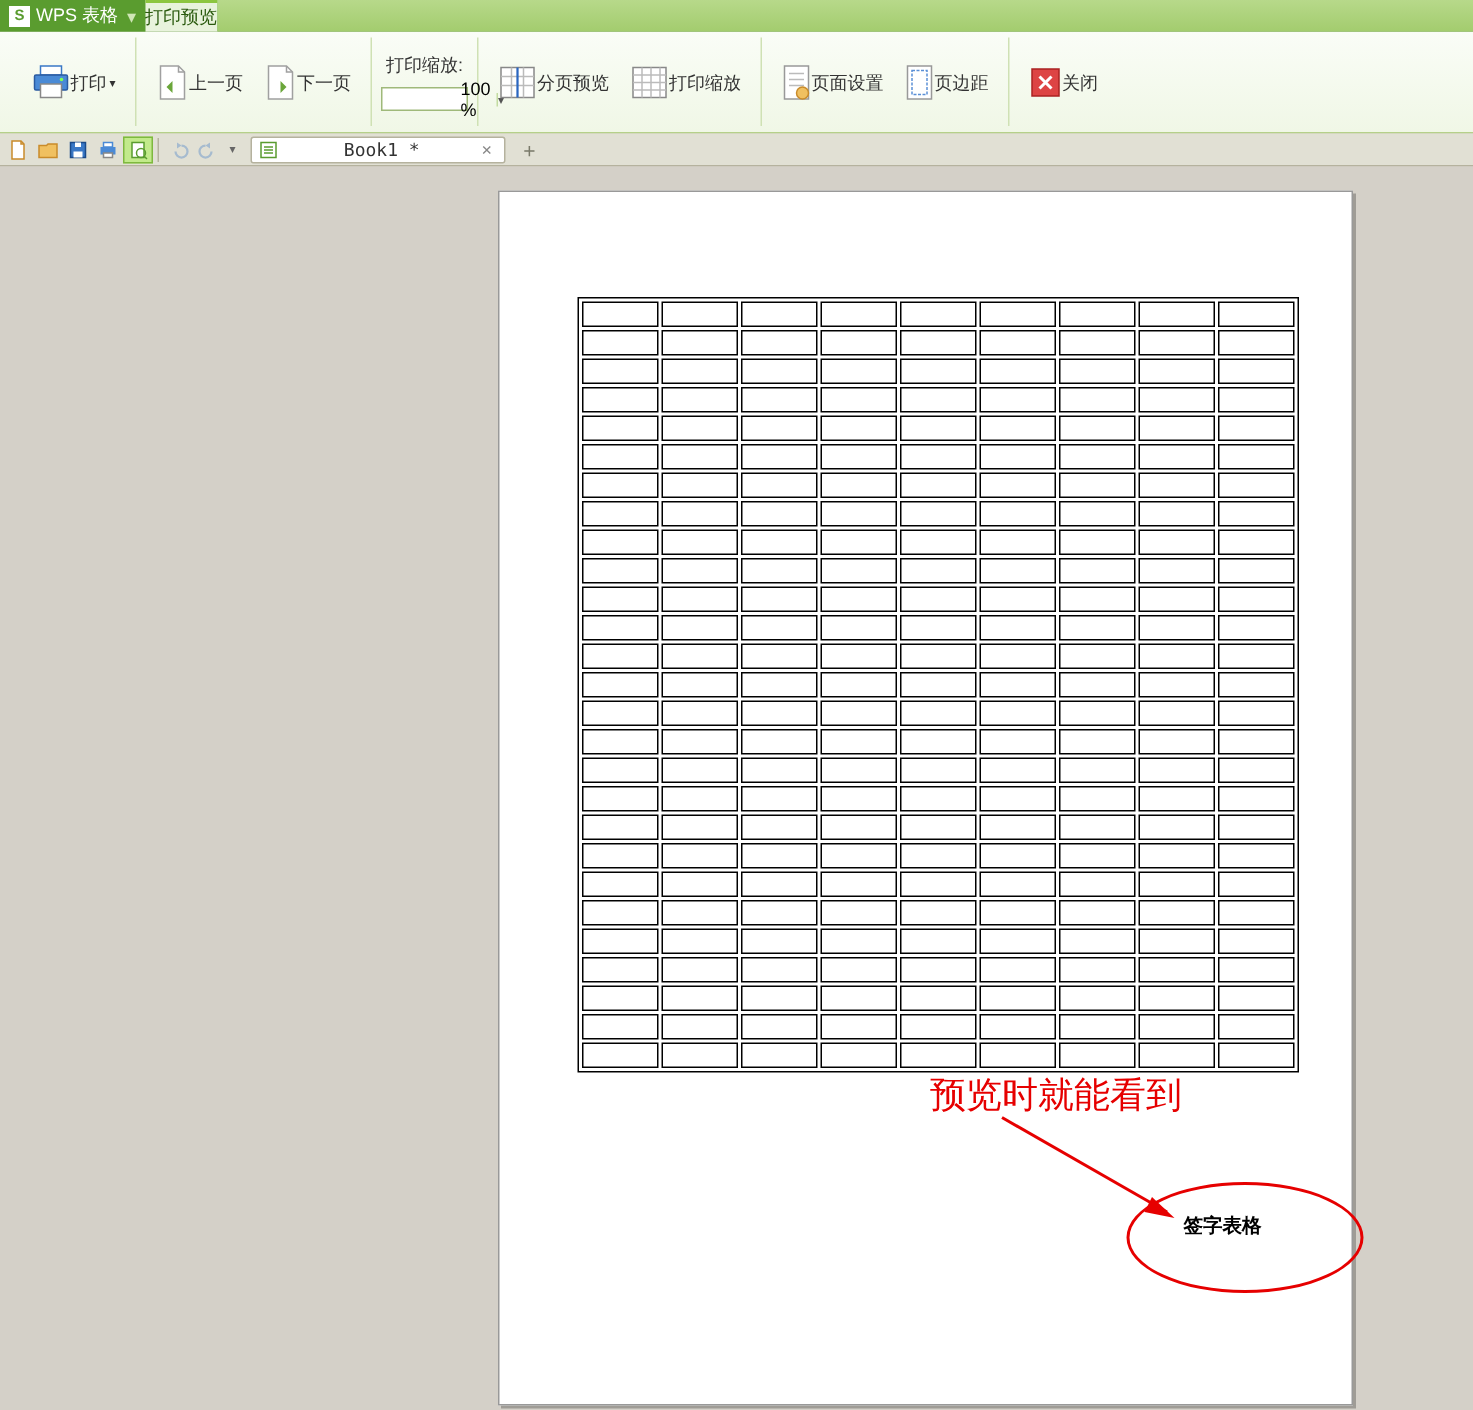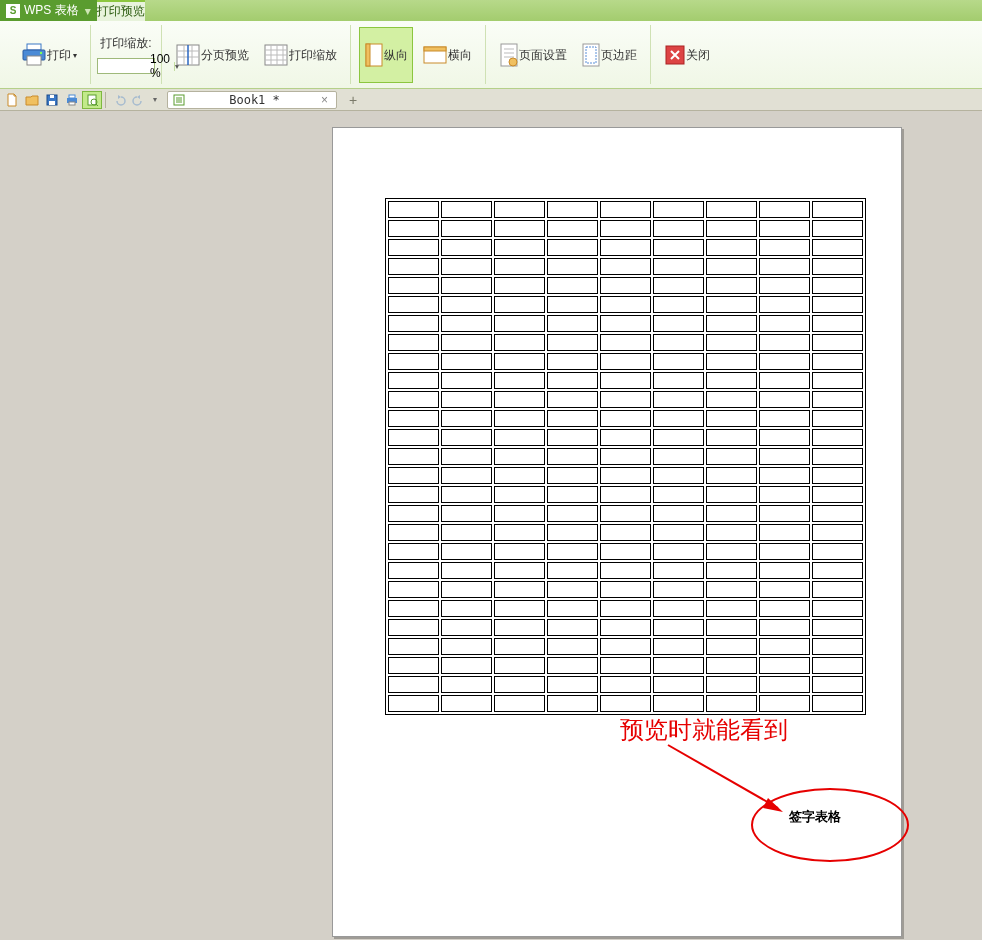--- a/index.html
+++ b/index.html
@@ -230,20 +230,42 @@
           <circle cx="20" cy="10" r="1.2" fill="#7fff55"></circle>
         </svg>
       </div>
       <div class="lbl">
           <span>打印</span>
           <span class="caret">▾</span>
         </div>
     </div>
   </div>
 
+  <div class="ribbon-group">
+    <div class="rb-btn">
+      <div class="icon-wrap">
+        <svg width="22" height="26" viewBox="0 0 22 26">
+          <path d="M3 2 h12 l4 4 v18 h-16 z" fill="#fff" stroke="#a0a0a0"></path>
+          <path d="M15 2 v4 h4" fill="none" stroke="#a0a0a0"></path>
+          <polygon points="11,20 7,16 11,12" fill="#6aa63a"></polygon>
+        </svg>
+      </div>
+      <div class="lbl">上一页</div>
+    </div>
+    <div class="rb-btn">
+      <div class="icon-wrap">
+        <svg width="22" height="26" viewBox="0 0 22 26">
+          <path d="M3 2 h12 l4 4 v18 h-16 z" fill="#fff" stroke="#a0a0a0"></path>
+          <path d="M15 2 v4 h4" fill="none" stroke="#a0a0a0"></path>
+          <polygon points="11,12 15,16 11,20" fill="#6aa63a"></polygon>
+        </svg>
+      </div>
+      <div class="lbl">下一页</div>
+    </div>
+  </div>
 
   <div class="zoom-group">
     <div class="zoom-lbl">打印缩放:</div>
     <div class="zoom-input">
       <div class="zoom-val">100 %</div>
       <div class="zoom-dd">▾</div>
     </div>
   </div>
 
   <div class="ribbon-group">
@@ -269,40 +291,20 @@
             <line x1="2" y1="17" x2="24" y2="17" stroke="#bbb"></line>
           <line x1="8" y1="2" x2="8" y2="22" stroke="#bbb"></line>
             <line x1="14" y1="2" x2="14" y2="22" stroke="#bbb"></line>
             <line x1="20" y1="2" x2="20" y2="22" stroke="#bbb"></line>
         </svg>
       </div>
       <div class="lbl">打印缩放</div>
     </div>
   </div>
 
-  <div class="ribbon-group">
-    <div class="rb-btn active">
-      <div class="icon-wrap">
-        <svg width="20" height="26" viewBox="0 0 20 26">
-          <rect x="2" y="2" width="16" height="22" fill="#fff" stroke="#c98b2a"></rect>
-          <rect x="2" y="2" width="4" height="22" fill="#f0c060" stroke="#c98b2a"></rect>
-        </svg>
-      </div>
-      <div class="lbl">纵向</div>
-    </div>
-    <div class="rb-btn">
-      <div class="icon-wrap">
-        <svg width="26" height="20" viewBox="0 0 26 20">
-          <rect x="2" y="2" width="22" height="16" fill="#fff" stroke="#c98b2a"></rect>
-          <rect x="2" y="2" width="22" height="4" fill="#f0c060" stroke="#c98b2a"></rect>
-        </svg>
-      </div>
-      <div class="lbl">横向</div>
-    </div>
-  </div>
 
   <div class="ribbon-group">
     <div class="rb-btn">
       <div class="icon-wrap">
         <svg width="20" height="26" viewBox="0 0 20 26">
           <rect x="2" y="2" width="16" height="22" fill="#fff" stroke="#999"></rect>
           <line x1="5" y1="7" x2="15" y2="7" stroke="#bbb"></line>
             <line x1="5" y1="11" x2="15" y2="11" stroke="#bbb"></line>
             <line x1="5" y1="15" x2="15" y2="15" stroke="#bbb"></line>
           <circle cx="14" cy="20" r="4" fill="#f0c060" stroke="#c98b2a"></circle>

